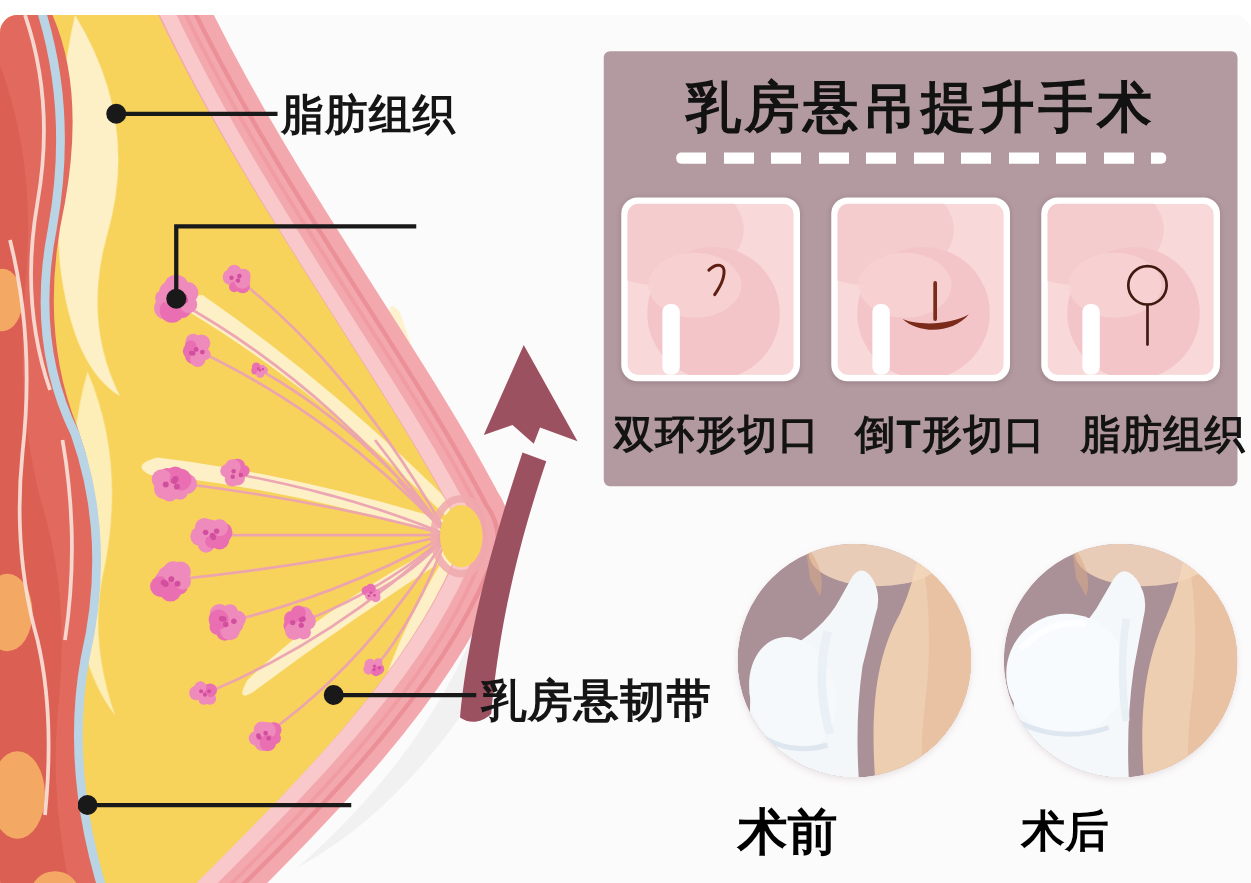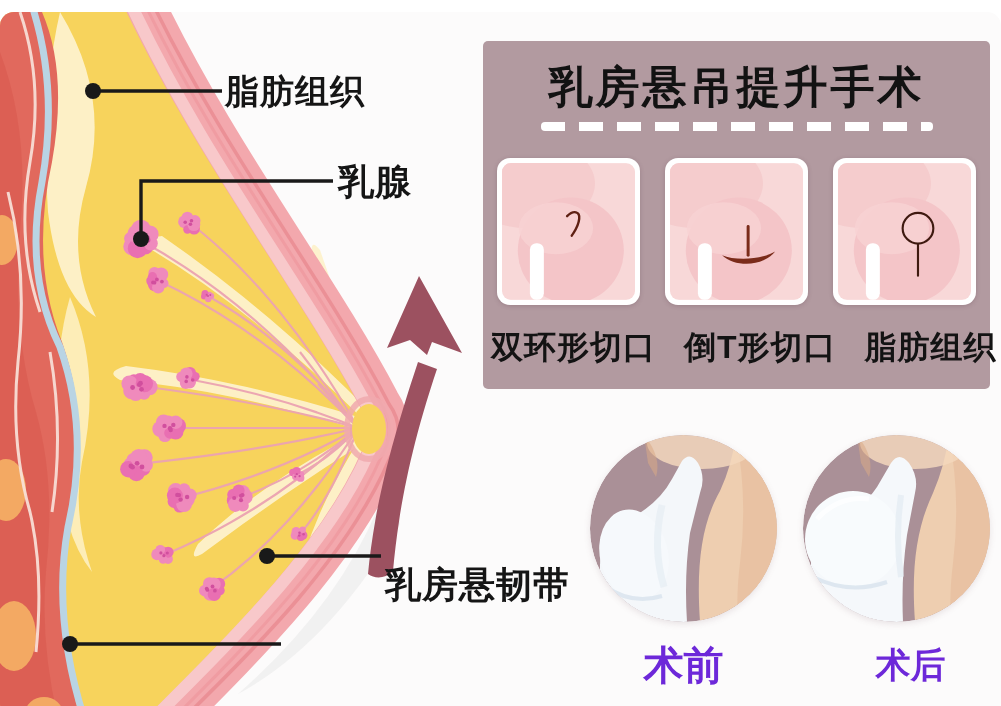--- a/index.html
+++ b/index.html
@@ -22,21 +22,21 @@
   .card{width:143px;height:147px;background:#ffffff;border-radius:13px;padding:5px;
         box-sizing:border-box;box-shadow:0 1px 4px rgba(90,60,70,.25);}
   .card svg{display:block;border-radius:9px;}
   .card-labels{display:flex;margin-top:21px;padding:0 8px;gap:28px;}
   .card-label{flex:1;text-align:center;color:#131313;font-size:32px;font-weight:600;
               letter-spacing:1px;white-space:nowrap;}
   
   .photo{position:absolute;width:187px;height:187px;border-radius:50%;overflow:hidden;
          box-shadow:0 2px 6px rgba(120,90,100,.15);}
   .photo svg{display:block;}
-  .ba-label{position:absolute;color:#6d28d9;font-weight:600;text-align:center;white-space:nowrap;}
+  .ba-label{position:absolute;color:#000000;font-weight:600;white-space:nowrap;}
 </style>
 </head>
 <body>
 
 <div class="stage">
 
   <svg class="abs" style="left:0;top:0" width="500" height="706" viewBox="0 0 500 706">
 
     <path d="M392,458 Q354,580 238,682 Q330,632 400,512 Z" fill="#ebebeb" opacity="0.65"></path>
 
@@ -263,22 +263,21 @@
     </g>
     <g fill="#191919">
       <circle cx="93" cy="79" r="8"></circle>
       <circle cx="141" cy="227" r="8"></circle>
       <circle cx="267" cy="544" r="8"></circle>
       <circle cx="70" cy="632" r="8"></circle>
     </g>
   </svg>
 
   <div class="ana-label fat abs" style="left:225px;top:80px">脂肪组织</div>
-  <div class="ana-label abs" style="left:338px;top:170px">乳腺</div>
-  <div class="ana-label abs" style="left:385px;top:573px">乳房悬韧带</div>
+  <div class="ana-label abs" style="left:385px;top:549px">乳房悬韧带</div>
 
   <div class="panel">
     <div class="panel-title">乳房悬吊提升手术</div>
     <div class="divider"></div>
 
     <div class="cards">
 
       <div class="card">
         <svg width="133" height="137" viewBox="0 0 143 147">
           <rect width="143" height="147" fill="#f8d8d8"></rect>

